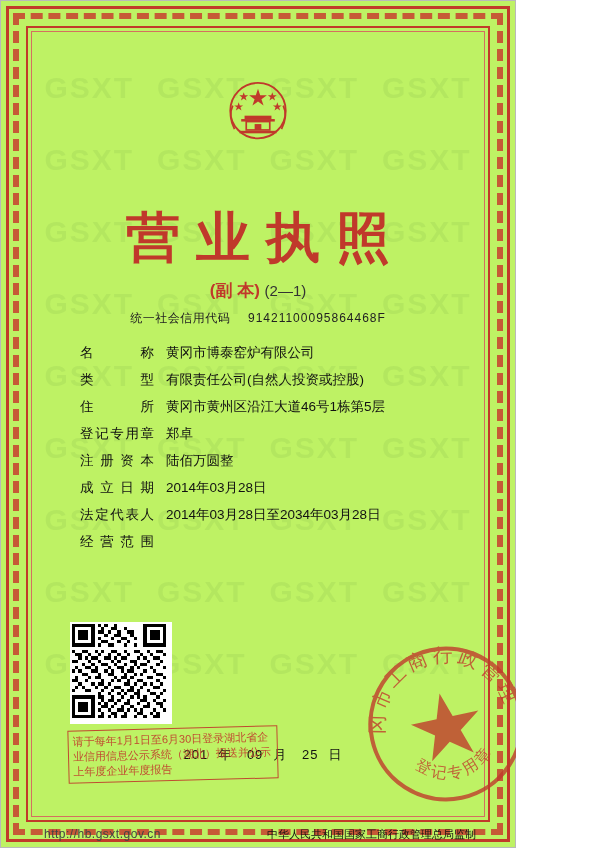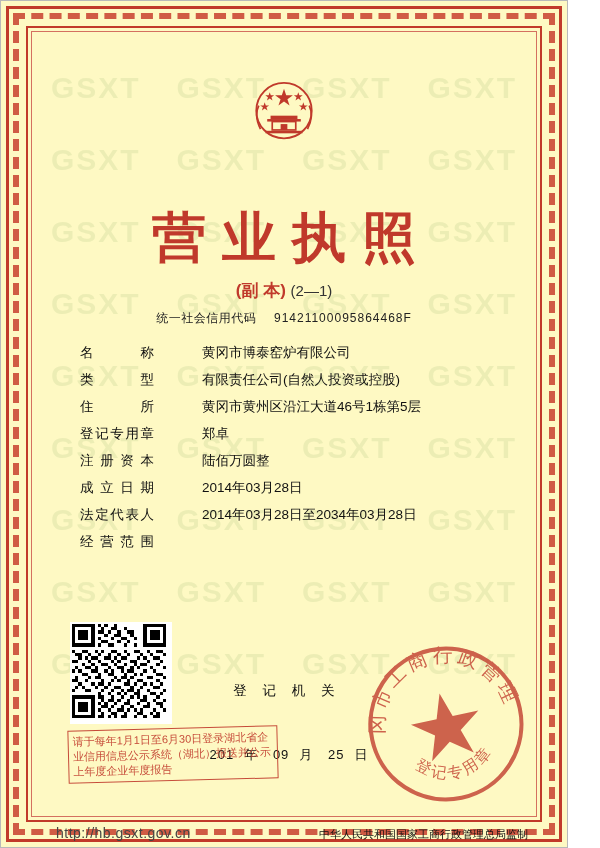--- a/index.html
+++ b/index.html
@@ -9,23 +9,23 @@
   }
   body {
     width: 600px;
     height: 848px;
     font-family: "Liberation Sans", sans-serif;
     overflow: hidden;
   }
 
   .license {
     position: relative;
-    width: 568px;
+    width: 516px;
     height: 848px;
-    background: #fef9c3;
+    background: #bef264;
     box-sizing: border-box;
     overflow: hidden;
   }
 
   
   .border-outer {
     position: absolute;
     left: 6px; top: 6px; right: 6px; bottom: 6px;
     border: 3px solid #c13a2a;
     box-sizing: border-box;
@@ -151,21 +151,20 @@
     letter-spacing: 0px;
     padding-right: 12px;
     box-sizing: border-box;
     line-height: 18px;
   }
   .field-value {
     font-size: 13.5px;
     color: #111;
     line-height: 18px;
     flex: 1;
-    margin-left: 36px;
   }
   .field-value.scope {
     line-height: 19px;
     text-align: justify;
     padding-right: 10px;
   }
 
   
   .qr {
     position: absolute;
@@ -235,23 +234,23 @@
     bottom: 6px;
     left: 40px;
     right: 40px;
     display: flex;
     justify-content: space-between;
     align-items: baseline;
     font-size: 11px;
     color: #111;
   }
   .footer .url {
-    font-size: 14px;
+    font-size: 12px;
     color: #444;
-    margin-left: 16px;
+    margin-left: 4px;
     letter-spacing: 0.5px;
   }
   .footer-left { display: flex; align-items: baseline; }
 
   
   .page-edge {
     position: absolute;
     left: 0; top: 0; right: 0; bottom: 0;
     border: 1px solid #b9b9b9;
     box-sizing: border-box;
@@ -602,21 +601,20 @@
             <rect x="11" y="28" width="1" height="1"></rect>
             <rect x="13" y="28" width="1" height="1"></rect>
             <rect x="15" y="28" width="2" height="1"></rect>
             <rect x="19" y="28" width="1" height="1"></rect>
             <rect x="22" y="28" width="1" height="1"></rect>
             <rect x="25" y="28" width="2" height="1"></rect>
         </g>
       </svg>
     </div>
 
-    <div class="registrar">登 记 机 关</div>
 
     <svg class="seal" viewBox="0 0 200 200">
       <circle cx="100" cy="100" r="92" fill="none" stroke="#c0392b" stroke-width="5"></circle>
       <polygon points="100,62 110,92 142,92 116,111 126,141 100,122 74,141 84,111 58,92 90,92" fill="#c0392b"></polygon>
       <defs>
         <path id="sealTopArc" d="M 24 100 A 76 76 0 0 1 176 100"></path>
         <path id="sealBottomArc" d="M 38 118 A 64 64 0 0 0 162 118"></path>
       </defs>
       <text fill="#c0392b" font-size="24" font-family="DejaVu Sans, sans-serif" letter-spacing="5">
         <textPath href="#sealTopArc" startOffset="50%" text-anchor="middle">黄冈市工商行政管理局</textPath>

